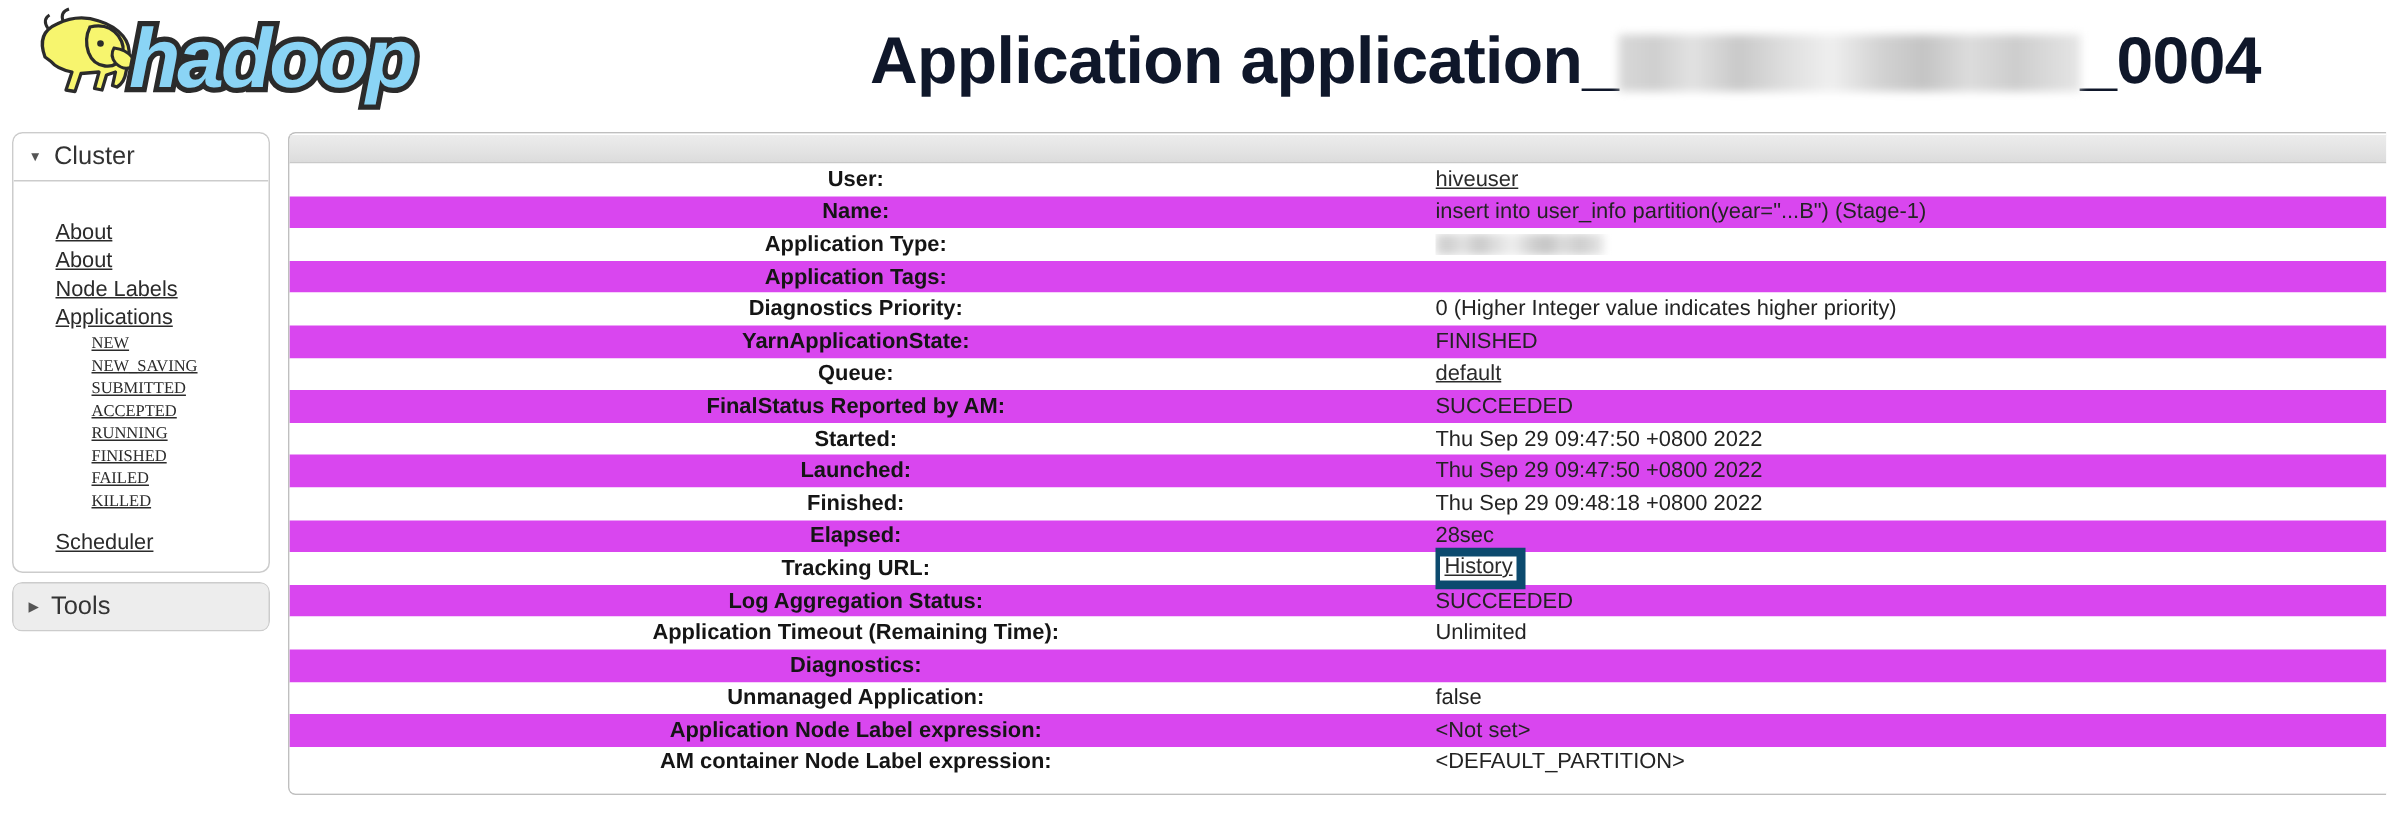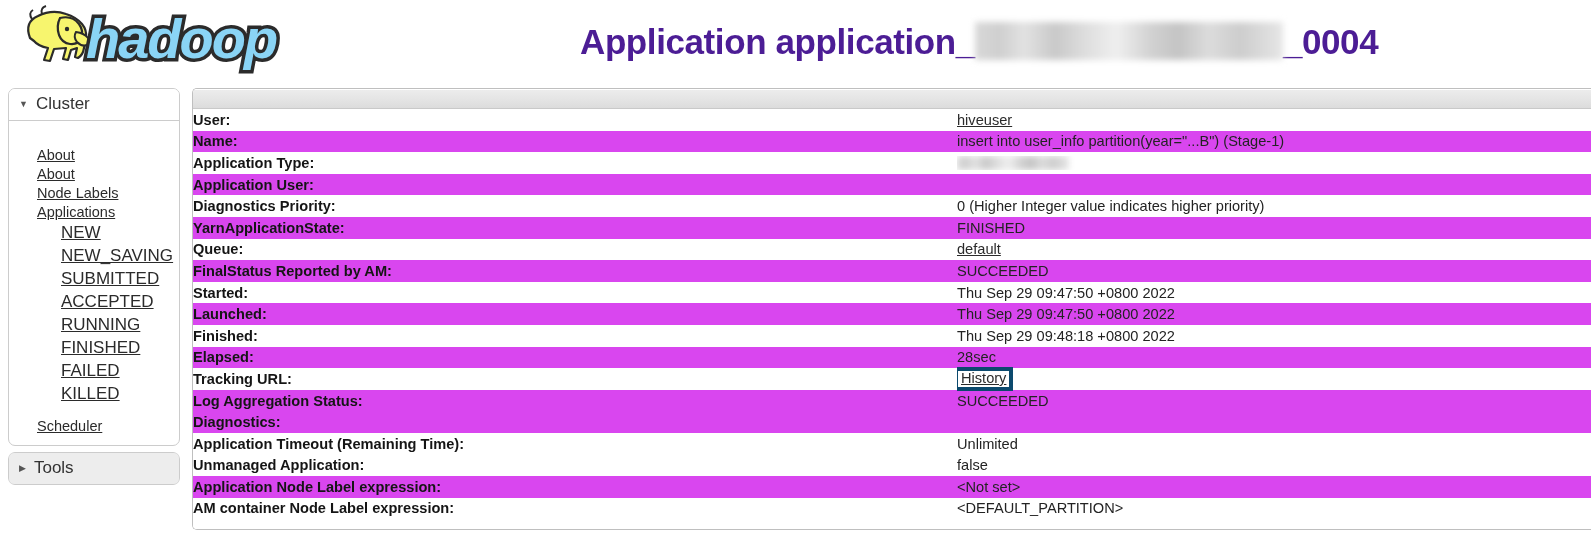--- a/index.html
+++ b/index.html
@@ -26,24 +26,24 @@
     position: absolute;
     left: 8px;
     top: 2px;
     width: 300px;
     height: 78px;
   }
   .app-title {
     position: absolute;
     left: 580px;
     top: 16px;
-    font-size: 35px;
+    font-size: 44px;
     font-weight: bold;
     letter-spacing: -0.4px;
-    color: #4c1d95;
+    color: #0f172a;
     white-space: nowrap;
     font-family: "Liberation Sans", sans-serif;
   }
   .redact {
     display: inline-block;
     vertical-align: baseline;
     background: linear-gradient(90deg,
         #d8d8d8 0%, #cfcfcf 8%, #e2e2e2 16%, #c9c9c9 26%,
         #dedede 36%, #efefef 46%, #d2d2d2 57%, #c4c4c4 66%,
         #dcdcdc 76%, #cdcdcd 86%, #e6e6e6 100%);
@@ -106,21 +106,22 @@
     display: block;
     font-size: 14.5px;
     color: #2b2b2b;
     text-decoration: underline;
     padding: 1.5px 0 1.5px 28px;
     cursor: pointer;
     white-space: nowrap;
   }
   .nav-link.sub {
     padding-left: 52px;
-    font-size: 17px;
+    font-size: 11px;
+    font-family: Liberation Serif, serif;
   }
   .nav-gap {
     height: 11px;
   }
 
   
   .content {
     position: absolute;
     left: 192px;
     top: 0px;
@@ -142,21 +143,21 @@
   .trow {
     display: flex;
     align-items: center;
     height: 21.6px;
     font-size: 14.6px;
   }
   .trow.odd  { background: #ffffff; }
   .trow.even { background: #d946ef; }
   .tlabel {
     width: 755px;
-    text-align: left;
+    text-align: center;
     font-weight: bold;
     color: #151515;
     padding-right: 9px;
     white-space: nowrap;
     overflow: hidden;
   }
   .tvalue {
     flex: 1;
     color: #232323;
     white-space: nowrap;
@@ -170,21 +171,21 @@
     cursor: pointer;
   }
   .redact-cell {
     width: 112px;
     height: 14px;
     position: relative;
     top: 0px;
   }
   .highlight-box {
     display: inline-block;
-    border: 4px solid #0c4a6e;
+    border: 6px solid #0c4a6e;
     padding: 0px 3px 1px 3px;
     margin-left: -3px;
     line-height: 15px;
   }
   .table-bottom-pad {
     height: 10px;
     background: #ffffff;
   }
 </style>
 </head>
@@ -269,21 +270,21 @@
       </div>
 
       <div class="trow odd">
         <div class="tlabel">Application Type:</div>
         <div class="tvalue">
           <span class="redact redact-cell"></span>
         </div>
       </div>
 
       <div class="trow even">
-        <div class="tlabel">Application User:</div>
+        <div class="tlabel">Application Tags:</div>
         <div class="tvalue"></div>
       </div>
 
       <div class="trow odd">
         <div class="tlabel">Diagnostics Priority:</div>
         <div class="tvalue">0 (Higher Integer value indicates higher priority)</div>
       </div>
 
       <div class="trow even">
         <div class="tlabel">YarnApplicationState:</div>
@@ -329,28 +330,28 @@
             <span class="val-link">History</span>
           </span>
         </div>
       </div>
 
       <div class="trow even">
         <div class="tlabel">Log Aggregation Status:</div>
         <div class="tvalue">SUCCEEDED</div>
       </div>
 
+      <div class="trow odd">
+        <div class="tlabel">Application Timeout (Remaining Time):</div>
+        <div class="tvalue">Unlimited</div>
+      </div>
+
       <div class="trow even">
         <div class="tlabel">Diagnostics:</div>
         <div class="tvalue"></div>
-      </div>
-
-      <div class="trow odd">
-        <div class="tlabel">Application Timeout (Remaining Time):</div>
-        <div class="tvalue">Unlimited</div>
       </div>
 
       <div class="trow odd">
         <div class="tlabel">Unmanaged Application:</div>
         <div class="tvalue">false</div>
       </div>
 
       <div class="trow even">
         <div class="tlabel">Application Node Label expression:</div>
         <div class="tvalue">&lt;Not set&gt;</div>

